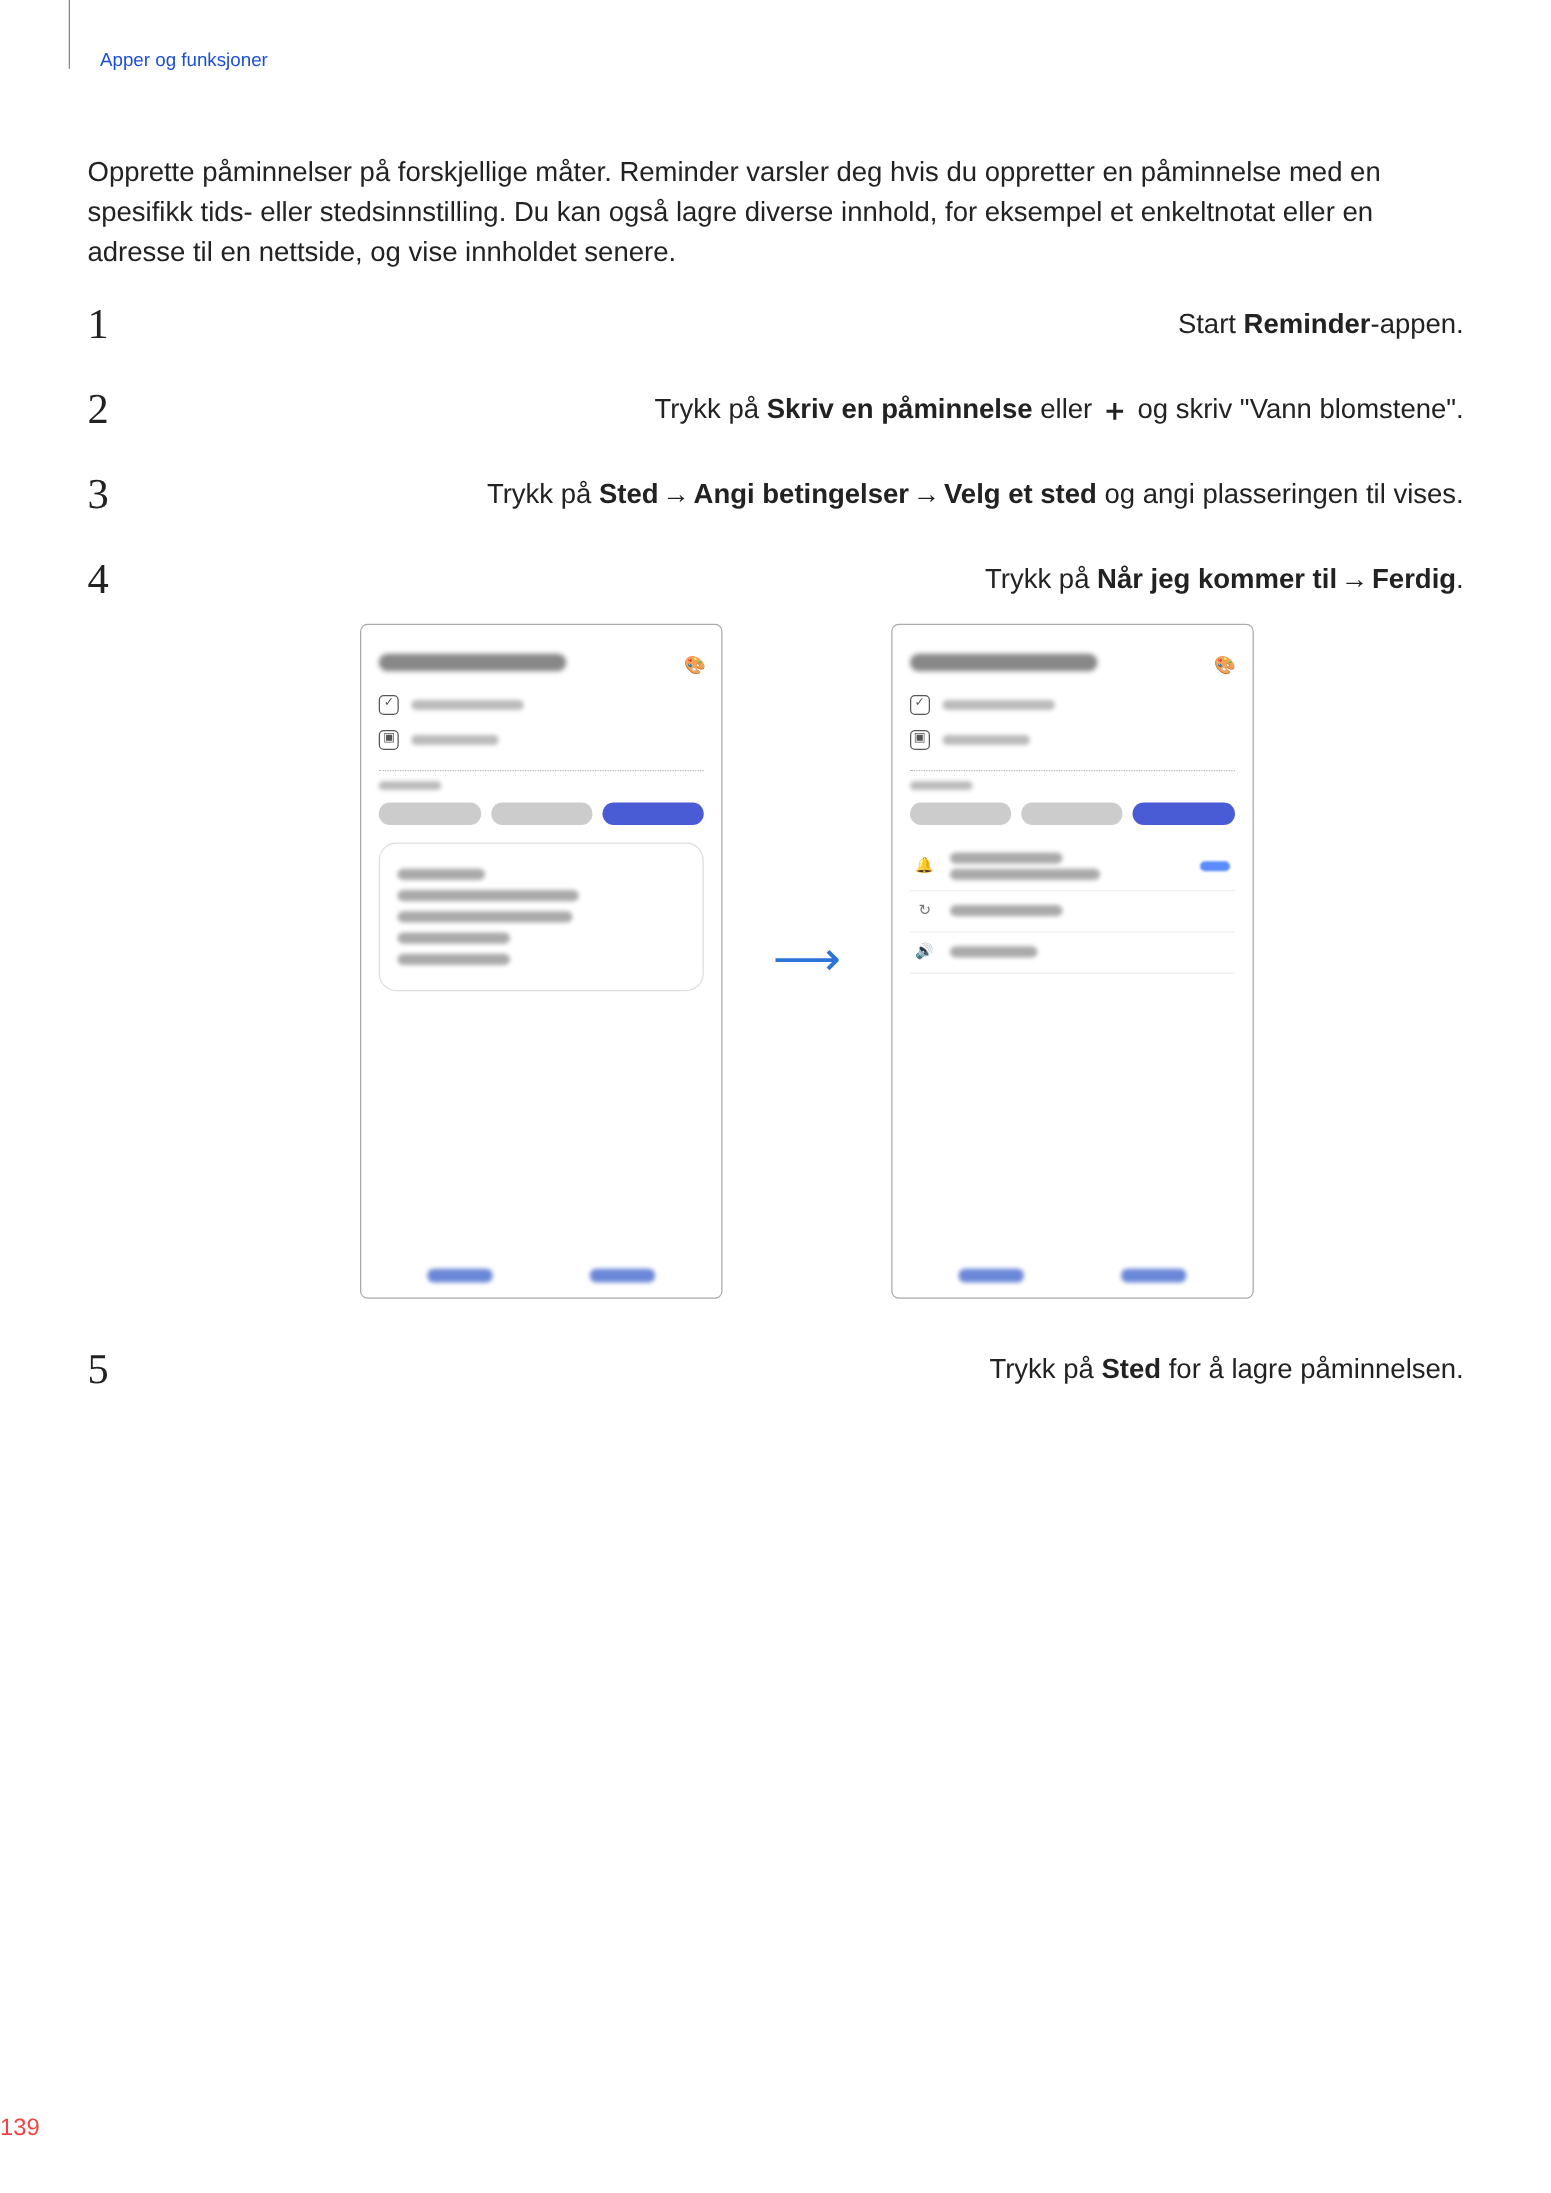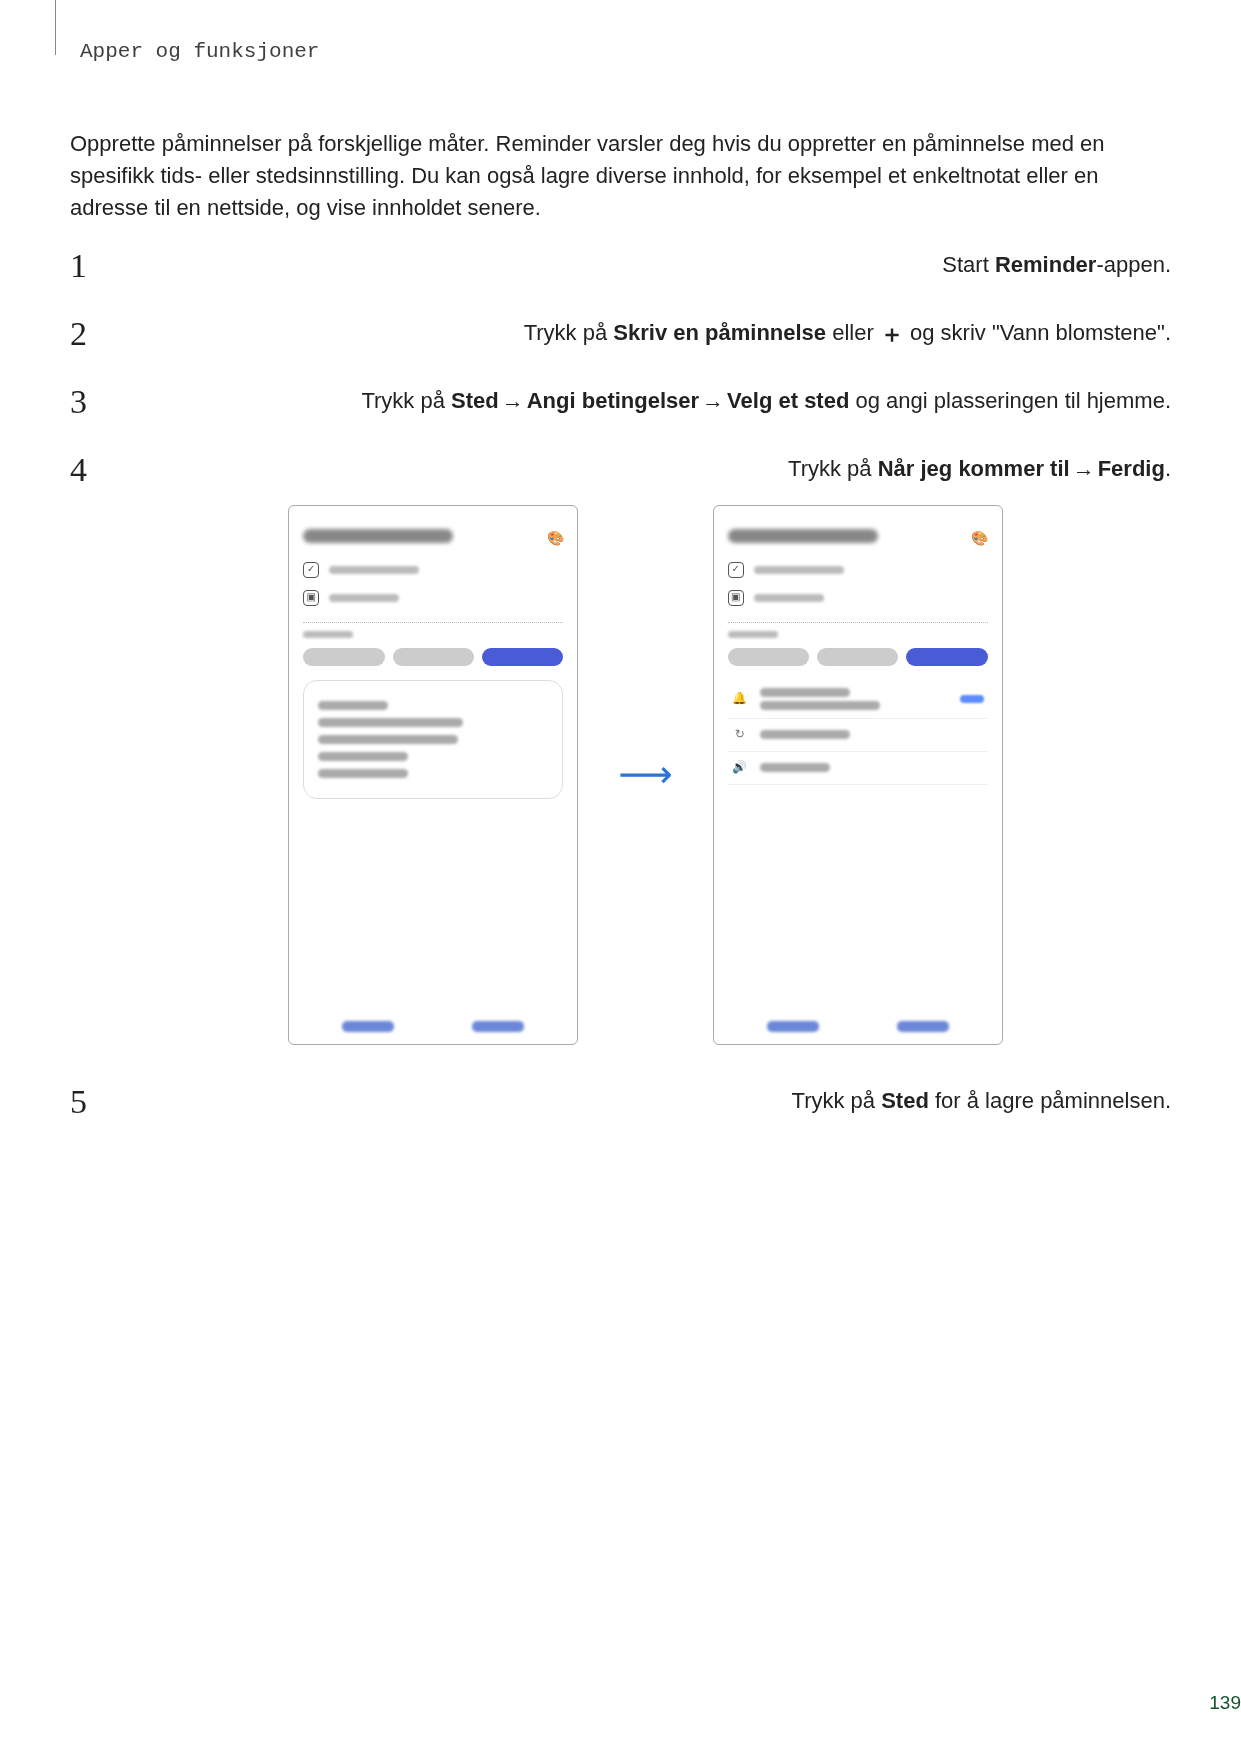--- a/index.html
+++ b/index.html
@@ -18,25 +18,24 @@
   }
   .side-line {
     position: absolute;
     left: 55px;
     top: 0;
     width: 1px;
     height: 55px;
     background: #888;
   }
   .breadcrumb {
-    color: #404040;
-    font-size: 21px;
+    color: #1d4ed8;
+    font-size: 15px;
     margin-bottom: 65px;
     margin-left: 10px;
-    font-family: Liberation Mono, monospace;
   }
   .section-title {
     font-size: 28px;
     font-weight: bold;
     margin-bottom: 22px;
   }
   .para {
     font-size: 22px;
     line-height: 1.45;
     margin-bottom: 18px;
@@ -121,42 +120,42 @@
   .outline-icon { width:16px; height:16px; display:flex; align-items:center; justify-content:center; font-size:12px; color:#777;}
   .result-row .lines { display:flex; flex-direction:column; gap:4px;}
   .map-link { margin-left:auto; height:8px; width:24px; border-radius:4px; background:#5b8dff; filter:blur(1px);}
   .footer-row { margin-top:auto; display:flex; justify-content:space-around; padding-top:12px;}
   .blur-btn { height:11px; width:52px; border-radius:5px; background:#6b87d8; filter:blur(1.8px);}
   .arrow-between {
     color:#2b74d8; font-size:38px; font-weight:300;
   }
   .page-num {
     position:absolute; bottom:40px; left:0; right:0;
-    text-align:right; font-size:19px; color:#14532d;
+    text-align:left; font-size:19px; color:#ef4444;
   }
 </style>
 </head>
 <body>
 
 <div class="page">
   <div class="side-line"></div>
   <div class="breadcrumb">Apper og funksjoner</div>
 
 
   <p class="para">Opprette påminnelser på forskjellige måter. Reminder varsler deg hvis du oppretter en påminnelse med en spesifikk tids- eller stedsinnstilling. Du kan også lagre diverse innhold, for eksempel et enkeltnotat eller en adresse til en nettside, og vise innholdet senere.</p>
 
   <ol class="steps">
     <li>
       <span>Start </span><span class="bold">Reminder</span><span>-appen.</span>
     </li>
     <li>
       <span>Trykk på </span><span class="bold">Skriv en påminnelse</span><span> eller </span><span class="plus-icon">＋</span><span> og skriv "Vann blomstene".</span>
     </li>
     <li>
-      <span>Trykk på </span><span class="bold">Sted</span><span class="arrow-txt"> → </span><span class="bold">Angi betingelser</span><span class="arrow-txt"> → </span><span class="bold">Velg et sted</span><span> og angi plasseringen til hjemme.</span>
+      <span>Trykk på </span><span class="bold">Sted</span><span class="arrow-txt"> → </span><span class="bold">Angi betingelser</span><span class="arrow-txt"> → </span><span class="bold">Velg et sted</span><span> og angi plasseringen til vises.</span>
     </li>
     <li>
       <span>Trykk på </span><span class="bold">Når jeg kommer til</span><span class="arrow-txt"> → </span><span class="bold">Ferdig</span><span>.</span>
 
       <div class="screens-row">
 
         <div class="phone">
           <div class="ph-title-row">
             <div class="blur-title"></div>
             <div class="pin-icon">🎨</div>

